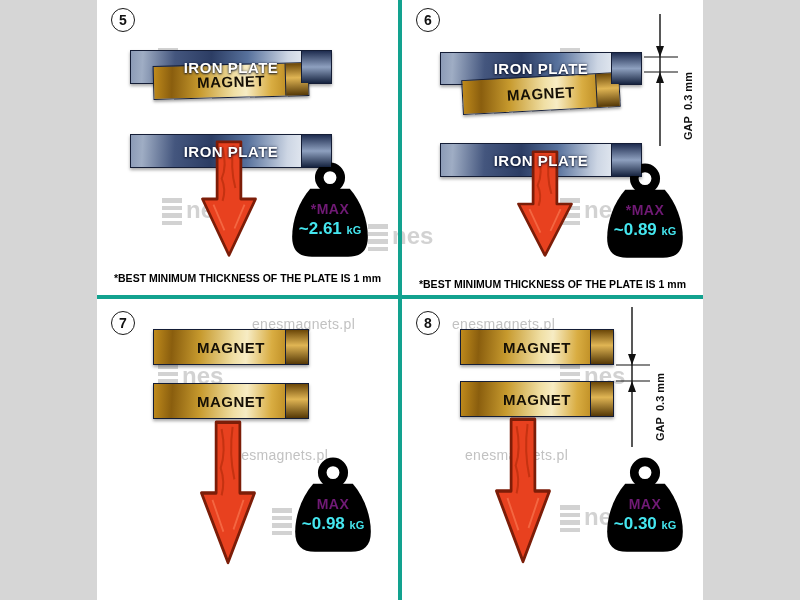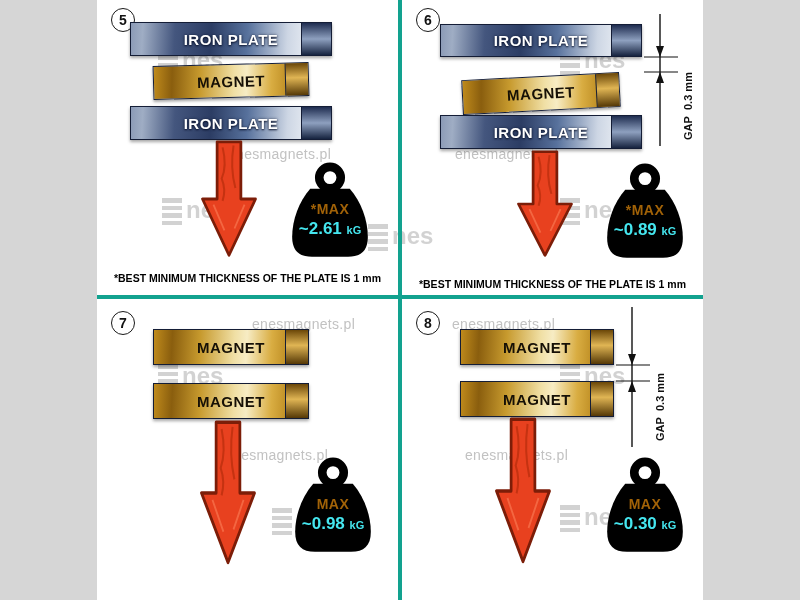--- a/index.html
+++ b/index.html
@@ -18,35 +18,35 @@
   .panel.tall { height:301px; }
 
   .badge { position:absolute; width:24px; height:24px; border:1.6px solid #1a1a1a; border-radius:50%;
            display:flex; align-items:center; justify-content:center; font-size:14px; font-weight:600; color:#111; background:#fff; }
 
   .bar { position:absolute; display:flex; align-items:center; justify-content:center;
          border:1.5px solid #141d36; box-shadow:0 2px 3px rgba(0,0,0,.35); }
   .bar-label { position:relative; z-index:2; font-weight:bold; letter-spacing:.5px; font-size:15px; white-space:nowrap; }
   .endcap { position:absolute; right:0; top:0; bottom:0; width:15%; border-left:1.5px solid #141d36; z-index:1; }
 
-  .iron { background:linear-gradient(93deg,#8b9ab6 0%,#9fadc4 6%,#44567e 22%,#2c3d64 40%,#57719c 58%,#cdd6e4 78%,#e6ebf2 88%,#7f90ae 100%); }
+  .iron { background:linear-gradient(93deg,#8b9ab6 0%,#9fadc4 6%,#44567e 22%,#2c3d64 40%,#57719c 58%,#cdd6e4 78%,#e6ebf2 88%,#7f90ae 100%);margin-top:28px; }
   .iron .endcap { background:linear-gradient(180deg,#1f2d50 0%,#8ea0bf 50%,#16233f 100%); }
   .iron .bar-label { color:#ffffff; text-shadow:0 1px 2px rgba(8,16,40,.9), 0 0 3px rgba(8,16,40,.6); }
 
   .magnet { background:linear-gradient(93deg,#c08b1c 0%,#8a5e0e 12%,#c79a2e 30%,#f0dfa4 52%,#f7ecc4 60%,#d9ad42 76%,#b07d14 92%); }
   .magnet .endcap { background:linear-gradient(180deg,#6b4708 0%,#e0b554 45%,#553806 100%); }
   .magnet .bar-label { color:#161006; }
 
   .arrow { position:absolute; }
   .arrow svg { width:100%; height:100%; display:block; }
 
   .weight { position:absolute; width:86px; height:100px; }
   .weight svg { position:absolute; inset:0; width:100%; height:100%; }
   .wtext { position:absolute; left:0; right:0; text-align:center; line-height:1; }
-  .wmax { top:40px; color:#a16207; font-weight:bold; font-size:14px; letter-spacing:.5px; }
+  .wmax { top:40px; color:#701a75; font-weight:bold; font-size:14px; letter-spacing:.5px; }
   .wval { top:58px; color:#45e6ef; font-weight:bold; font-size:17px; }
   .wval .unit { font-size:11px; font-weight:bold; }
 
   .footnote { position:absolute; left:0; width:100%; text-align:center; font-size:10.5px; font-weight:600; color:#000; white-space:nowrap; }
   .footnote b { font-weight:800; margin-left:3px; }
 
   .gap-anno { position:absolute; }
   .gap-anno svg { width:100%; height:100%; display:block; overflow:visible; }
   .gap-label { position:absolute; writing-mode:vertical-rl; transform:rotate(180deg);
                font-size:11px; font-weight:bold; color:#111; display:flex; align-items:center; }

